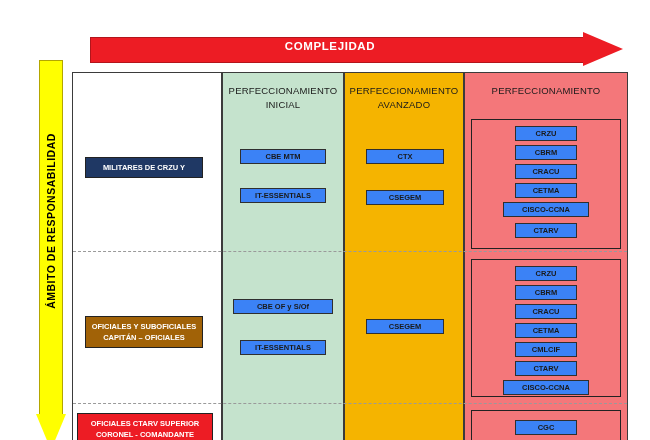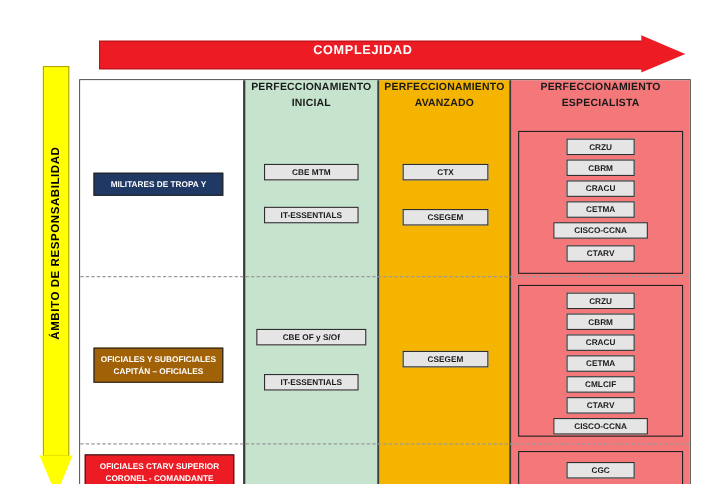--- a/index.html
+++ b/index.html
@@ -114,23 +114,24 @@
 
   .col {
     position: absolute;
     top: 0;
     bottom: 0;
     box-sizing: border-box;
   }
   .col-head {
     text-align: center;
     font-size: 9.5px;
-    font-weight: bold;
+    font-weight: normal;
     color: #1a1a1a;
     line-height: 14px;
+    padding-top: 11px;
     letter-spacing: 0.2px;
   }
 
   #col-labels {
     left: 0;
     width: 148px;
     background: #ffffff;
   }
   #col-initial {
     left: 148px;
@@ -181,21 +182,21 @@
     top: 340px;
     width: 136px;
     background: #ed1c24;
     color: #ffffff;
   }
 
   
   .pill {
     position: absolute;
     box-sizing: border-box;
-    background: #e5e5e5;
+    background: #3b82f6;
     border: 1px solid #2f2f2f;
     text-align: center;
     font-size: 7.5px;
     font-weight: bold;
     color: #1a1a1a;
     line-height: 13px;
     height: 15px;
   }
   .pill.wide {
     width: 86px;
@@ -257,33 +258,32 @@
     <div class="col" id="col-advanced">
       <div class="col-head">
         <div>PERFECCIONAMIENTO</div>
         <div>AVANZADO</div>
       </div>
     </div>
 
     <div class="col" id="col-specialist">
       <div class="col-head">
         <div>PERFECCIONAMIENTO</div>
-        <div>ESPECIALISTA</div>
       </div>
     </div>
 
     <div class="spec-frame" style="left:398px; top:46px; width:150px; height:130px;"></div>
     <div class="spec-frame" style="left:398px; top:186px; width:150px; height:138px;"></div>
     <div class="spec-frame" style="left:398px; top:337px; width:150px; height:36px;"></div>
 
     <div class="band-sep" id="band-sep-1"></div>
     <div class="band-sep" id="band-sep-2"></div>
 
     <div class="role-badge" id="role-mtm">
-      <div>MILITARES  DE TROPA Y</div>
+      <div>MILITARES  DE CRZU Y</div>
     </div>
     <div class="role-badge" id="role-officers">
       <div>OFICIALES Y SUBOFICIALES</div>
       <div>CAPITÁN – OFICIALES</div>
     </div>
     <div class="role-badge" id="role-command">
       <div>OFICIALES CTARV SUPERIOR</div>
       <div>CORONEL - COMANDANTE</div>
     </div>
 

